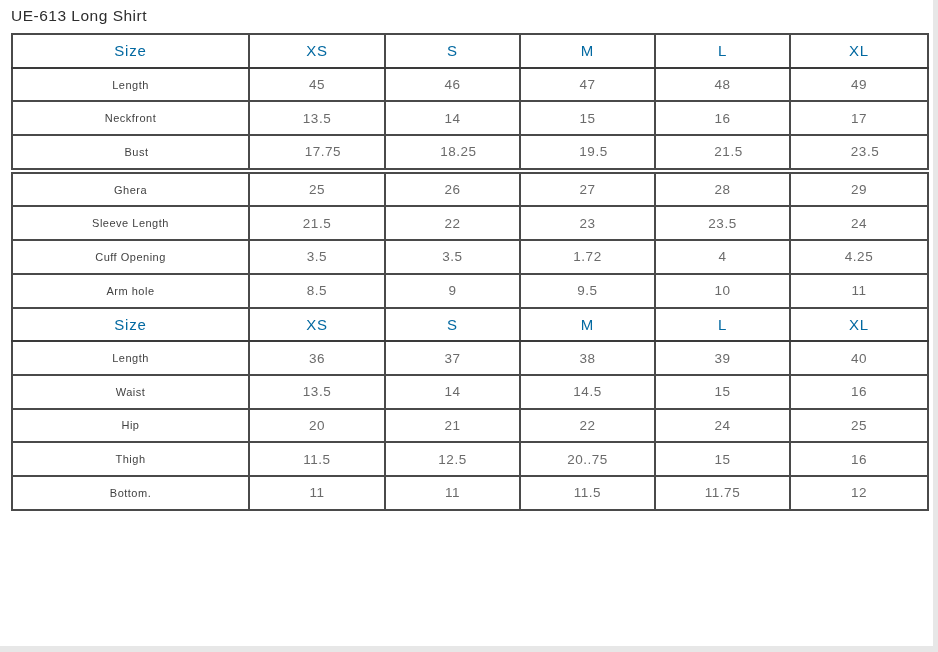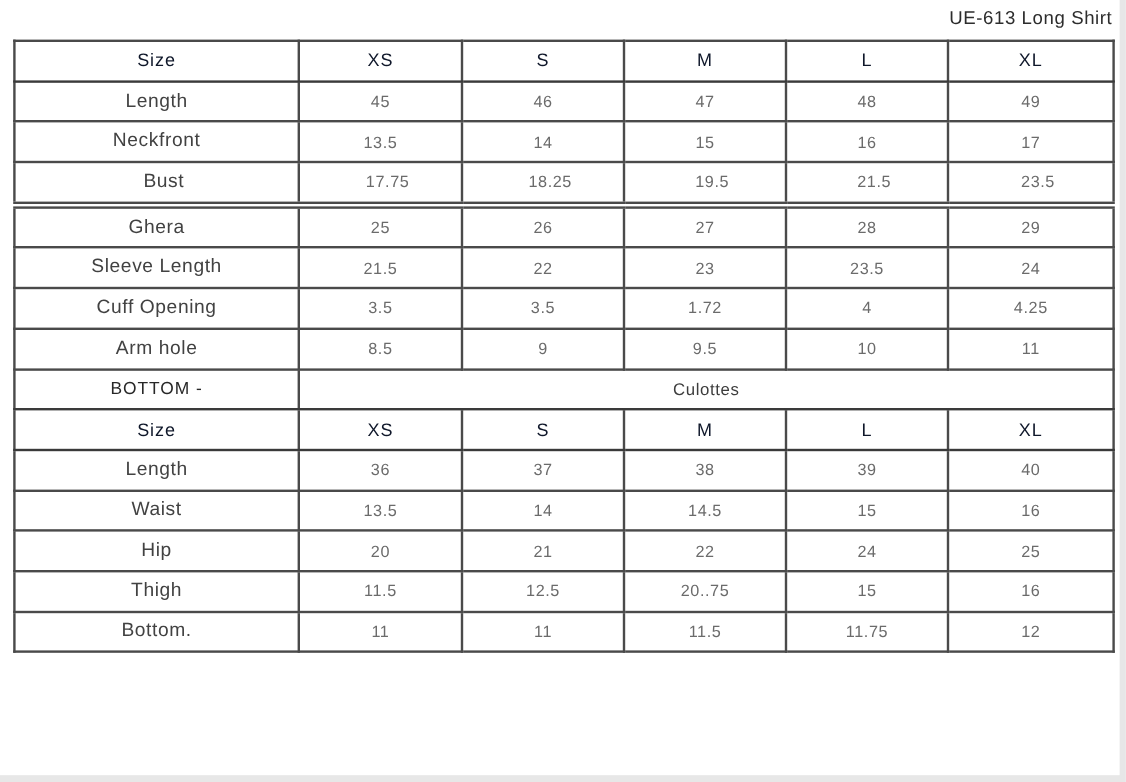--- a/index.html
+++ b/index.html
@@ -17,21 +17,21 @@
     top: 0;
     width: 933px;
     height: 646px;
     background: #ffffff;
   }
   .chart-title {
     position: absolute;
     left: 11px;
     top: 7px;
     width: 916px;
-    text-align: right;
+    text-align: left;
     font-size: 15.5px;
     font-weight: 400;
     letter-spacing: 0.5px;
     color: #2d2d2d;
   }
   table.size-chart {
     position: absolute;
     left: 11px;
     top: 33px;
     width: 916px;
@@ -43,26 +43,26 @@
     border: 2px solid #4a4a4a;
     height: 31.7px;
     padding: 0;
     text-align: center;
     vertical-align: middle;
     white-space: nowrap;
     overflow: hidden;
   }
   td.hdr {
     font-size: 15px;
-    color: #0f172a;
+    color: #0369a1;
     letter-spacing: 0.8px;
     border-radius: 15px;
   }
   td.lbl {
-    font-size: 16px;
+    font-size: 11px;
     color: #424242;
     letter-spacing: 0.5px;
   }
   td.val {
     font-size: 13.5px;
     color: #6b6b6b;
     letter-spacing: 0.5px;
   }
   td.sec-lbl {
     font-size: 14.5px;
@@ -153,24 +153,20 @@
       </tr>
       <tr>
         <td class="lbl">Arm hole</td>
         <td class="val">8.5</td>
         <td class="val">9</td>
         <td class="val">9.5</td>
         <td class="val">10</td>
         <td class="val">11</td>
       </tr>
       <tr class="hdr-row">
-        <td class="sec-lbl">BOTTOM -</td>
-        <td class="sec-cat" colspan="5">Culottes</td>
-      </tr>
-      <tr class="hdr-row">
         <td class="hdr">Size</td>
         <td class="hdr">XS</td>
         <td class="hdr">S</td>
         <td class="hdr">M</td>
         <td class="hdr">L</td>
         <td class="hdr">XL</td>
       </tr>
       <tr>
         <td class="lbl">Length</td>
         <td class="val">36</td>

